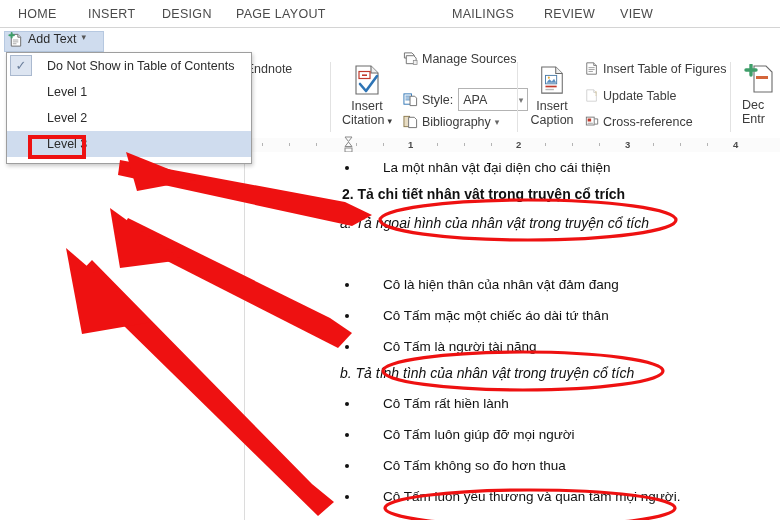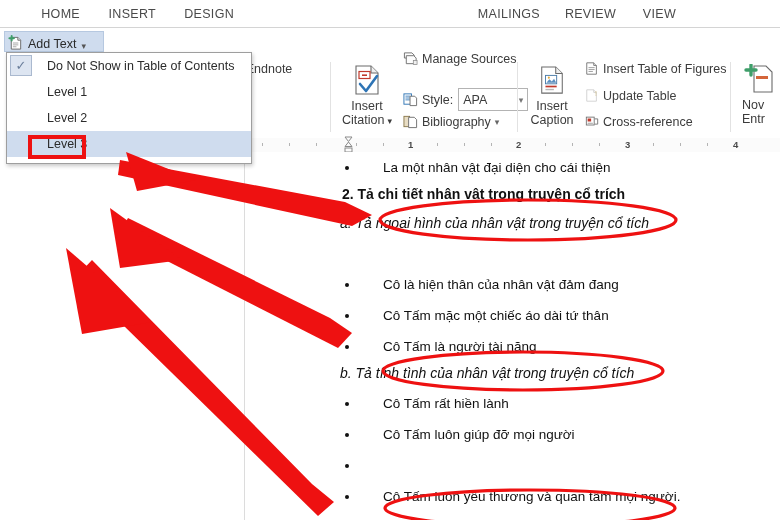--- a/index.html
+++ b/index.html
@@ -21,21 +21,21 @@
   .tabbar {
     position: absolute; left: 0; top: 0; width: 780px; height: 28px;
     background: #ffffff;
   }
   .tabbar-underline {
     position: absolute; left: 0; top: 27px; width: 780px; height: 1px;
     background: #d4d4d4;
   }
   .tab {
     position: absolute; top: 0; height: 28px;
-    display: flex; align-items: center; justify-content: flex-end;
+    display: flex; align-items: center; justify-content: flex-start;
     font-size: 12.5px; letter-spacing: .3px;
     color: #4a4a4a;
     white-space: nowrap;
     cursor: default;
   }
   .tab.active {
     color: #2e74b5;
     background: #ffffff;
     border-left: 1px solid #d4d4d4;
     border-right: 1px solid #d4d4d4;
@@ -80,21 +80,21 @@
     display: flex; flex-direction: column; align-items: center;
     font-size: 12.5px; color: #3b3b3b; line-height: 14px;
     white-space: nowrap; cursor: default;
   }
 
   
   .addtext {
     position: absolute; left: 4px; top: 31px; width: 100px; height: 21px;
     background: #cfdcee;
     border: 1px solid #b6c8e0;
-    display: flex; align-items: flex-end;
+    display: flex; align-items: flex-start;
     font-size: 12.5px; color: #2b2b2b;
     box-sizing: border-box;
     padding-left: 3px;
     z-index: 6;
   }
 
   
   .dropdown {
     position: absolute; left: 6px; top: 52px;
     width: 246px; height: 112px;
@@ -185,20 +185,23 @@
 
   <div class="tabbar">
     <div class="tab" style="left:18px;width:62px">
         <span>HOME</span>
       </div>
     <div class="tab" style="left:88px;width:68px">
         <span>INSERT</span>
       </div>
     <div class="tab" style="left:162px;width:72px">
         <span>DESIGN</span>
+      </div>
+    <div class="tab" style="left:236px;width:110px">
+        <span>PAGE LAYOUT</span>
       </div>
     <div class="tab" style="left:452px;width:88px">
         <span>MAILINGS</span>
       </div>
     <div class="tab" style="left:544px;width:72px">
         <span>REVIEW</span>
       </div>
     <div class="tab" style="left:620px;width:56px">
         <span>VIEW</span>
       </div>
@@ -332,21 +335,21 @@
 
     <div class="bigbtn" style="left:742px;top:36px;width:56px;align-items:flex-start">
       <svg width="34" height="32" viewBox="0 0 34 32">
         <path d="M12 2 h12 l6 6 v20 h-18 z" fill="#fff" stroke="#6a6a6a" stroke-width="1.1"></path>
         <rect x="14" y="12" width="12" height="3" fill="#d4653a"></rect>
         <g stroke="#3f9e6a" stroke-width="3.4" stroke-linecap="round">
           <line x1="4" y1="6" x2="14" y2="6"></line>
           <line x1="9" y1="1" x2="9" y2="11"></line>
         </g>
       </svg>
-      <div style="margin-top:2px">Nov</div>
+      <div style="margin-top:2px">Dec</div>
       <div>Entr</div>
     </div>
 
     <div class="ribbon-bottom"></div>
   </div>
 
   <div class="addtext">
     <svg width="15" height="16" viewBox="0 0 16 16">
       <path d="M3.5 2 h7 l3 3 v9.5 h-10 z" fill="#ffffff" stroke="#6a6a6a" stroke-width="1"></path>
       <path d="M10.5 2 v3 h3" fill="#eeeeee" stroke="#6a6a6a" stroke-width="1"></path>
@@ -439,20 +442,21 @@
     <div class="docline bullet-line" style="left:100px;top:244px">
       <span class="dot"></span>
       <span class="txt">Cô Tấm rất hiền lành</span>
     </div>
     <div class="docline bullet-line" style="left:100px;top:275px">
       <span class="dot"></span>
       <span class="txt">Cô Tấm luôn giúp đỡ mọi người</span>
     </div>
     <div class="docline bullet-line" style="left:100px;top:306px">
       <span class="dot"></span>
+      <span class="txt">Cô Tấm không so đo hơn thua</span>
     </div>
     <div class="docline bullet-line" style="left:100px;top:337px">
       <span class="dot"></span>
       <span class="txt">Cô Tấm luôn yêu thương và quan tâm mọi người.</span>
     </div>
 
   </div>
 
   <svg class="anno" viewBox="0 0 780 520">
 

